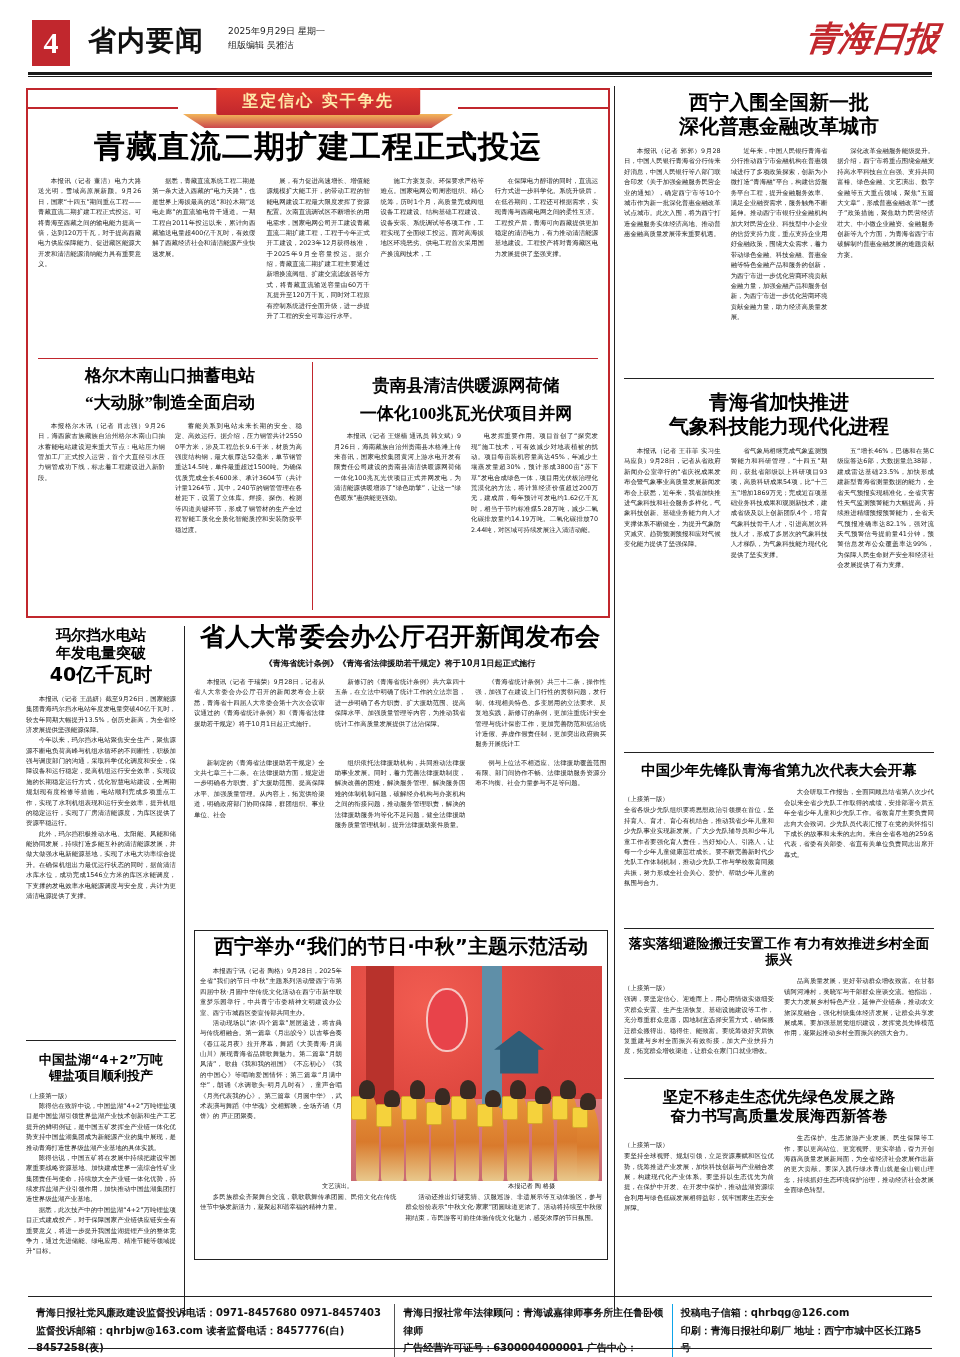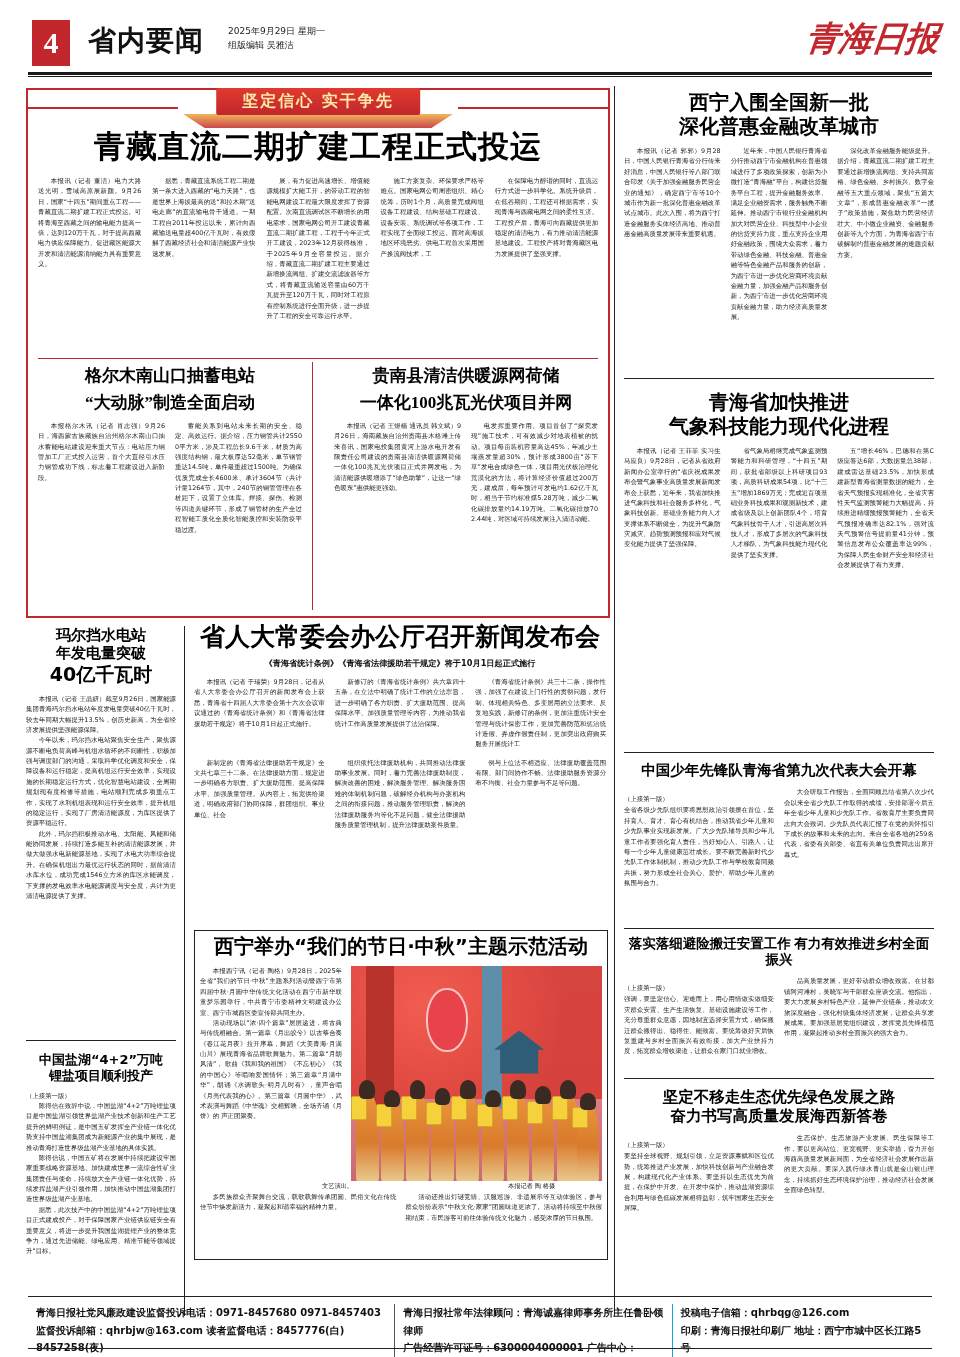--- a/index.html
+++ b/index.html
@@ -60,21 +60,21 @@
   .ribbon-tail{position:absolute;left:50%;transform:translateX(-50%);top:26px;
     width:270px;height:14px;background:linear-gradient(180deg,#f0a93c,#c1272d);
     clip-path:polygon(0 0,100% 0,92% 100%,8% 100%);opacity:.85;}
   .feature-headline{position:absolute;left:26px;top:128px;width:584px;
     font-size:31px;letter-spacing:1px;}
 
   .fcols{position:absolute;left:38px;top:176px;width:560px;height:180px;
     display:flex;gap:11px;}
   .fcols > div{flex:1;}
 
-  .sub2{position:absolute;left:38px;top:366px;width:560px;display:flex;gap:32px;}
+  .sub2{position:absolute;left:38px;top:366px;width:560px;display:flex;gap:32px;align-items:flex-end;}
   .sub2 .item{flex:1;}
   .sub2 .item .hl-serif{font-size:17px;margin-bottom:7px;}
   .sub-divider{position:absolute;left:312px;top:362px;width:1px;height:248px;background:#c1272d;}
   .sub-rule{position:absolute;left:38px;top:358px;width:560px;height:1px;background:#c1272d;}
   .twocol{display:flex;gap:10px;}
   .twocol > div{flex:1;}
 
   
   .lcol{position:absolute;left:26px;top:626px;width:150px;}
   .lcol .hl{font-size:15px;}
@@ -284,21 +284,21 @@
 </div>
 
 <div class="vline-2"></div>
 
 <div class="rcol" style="top:90px">
   <div class="hl-serif" style="font-size:20px">西宁入围全国新一批</div>
   <div class="hl-serif" style="font-size:20px">深化普惠金融改革城市</div>
   <div class="r2">
     <div class="body-col">本报讯（记者 郭郭）9月28日，中国人民银行青海省分行传来好消息，中国人民银行等八部门联合印发《关于加强金融服务民营企业的通知》，确定西宁市等10个城市作为新一批深化普惠金融改革试点城市。此次入围，将为西宁打造金融服务实体经济高地、推动普惠金融高质量发展带来重要机遇。</div>
     <div class="body-col">近年来，中国人民银行青海省分行推动西宁市金融机构在普惠领域进行了多项政策探索，创新为小微打造“青海融”平台，构建信贷服务平台工程，提升金融服务效率、满足企业融资需求，服务触角不断延伸。推动西宁市银行业金融机构加大对民营企业、科技型中小企业的信贷支持力度，重点支持企业用好金融政策，围绕大众需求，着力带动绿色金融、科技金融、普惠金融等特色金融产品和服务的创新，为西宁市进一步优化营商环境贡献金融力量，加强金融产品和服务创新，为西宁市进一步优化营商环境贡献金融力量，助力经济高质量发展。</div>
-    <div class="body-col">深化改革金融服务能级提升。据介绍，青藏直流二期扩建工程主要通过新增换流阀组、支持共同富裕、绿色金融、乡村振兴、数字金融等五大重点领域，聚焦“五篇大文章”，形成普惠金融改革“一揽子”政策措施，聚焦助力民营经济壮大、中小微企业融资、金融服务创新等九个方面，为青海省西宁市破解制约普惠金融发展的难题贡献方案。</div>
+    <div class="body-col">深化改革金融服务能级提升。据介绍，西宁市将重点围绕金融支持高水平科技自立自强、支持共同富裕、绿色金融、文艺演出、数字金融等五大重点领域，聚焦“五篇大文章”，形成普惠金融改革“一揽子”政策措施，聚焦助力民营经济壮大、中小微企业融资、金融服务创新等九个方面，为青海省西宁市破解制约普惠金融发展的难题贡献方案。</div>
   </div>
 </div>
 
 <div class="hr-r" style="top:378px"></div>
 <div class="rcol" style="top:390px">
   <div class="hl-serif" style="font-size:20px">青海省加快推进</div>
   <div class="hl-serif" style="font-size:20px">气象科技能力现代化进程</div>
   <div class="r2">
     <div class="body-col">本报讯（记者 王菲菲 实习生 马应良）9月28日，记者从省政府新闻办公室举行的“省庆祝成果发布会暨气象事业高质量发展新闻发布会上获悉，近年来，我省加快推进气象科技和社会服务多样化，气象科技创新、基础业务能力向人才支撑体系不断健全，为提升气象防灾减灾、趋势预测预报和应对气候变化能力提供了坚强保障。</div>
     <div class="body-col">省气象局相继完成气象监测预警能力和科研管理，“十四五”期间，获批省部级以上科研项目93项，高质科研成果54项，比“十三五”增加1869万元；完成近百项基础业务科技成果和观测新技术，建成省级及以上创新团队4个，培育气象科技骨干人才，引进高层次科技人才，形成了多层次的气象科技人才梯队，为气象科技能力现代化提供了坚实支撑。</div>

